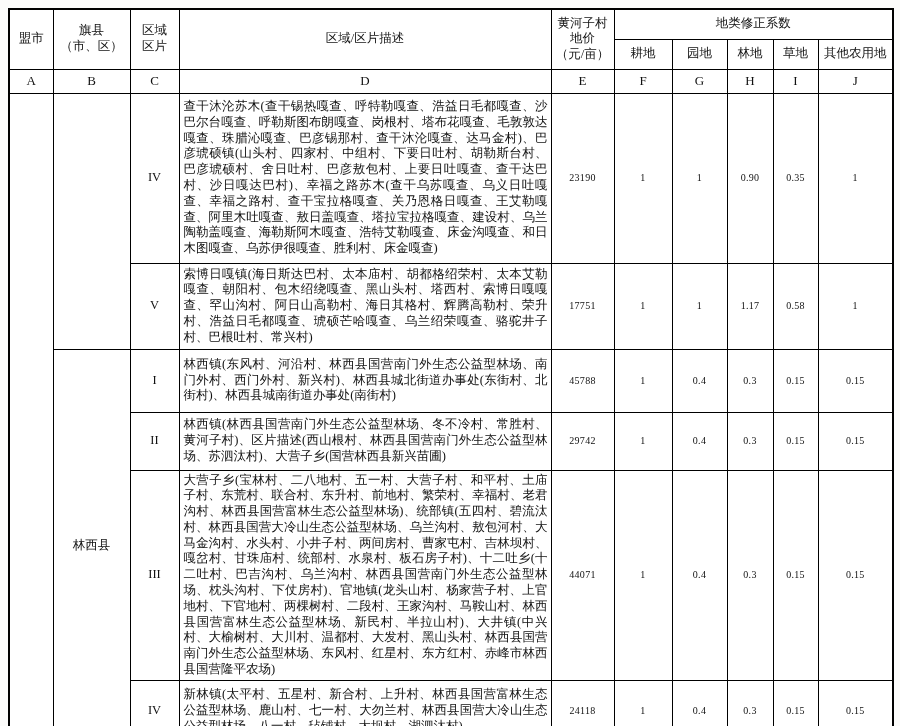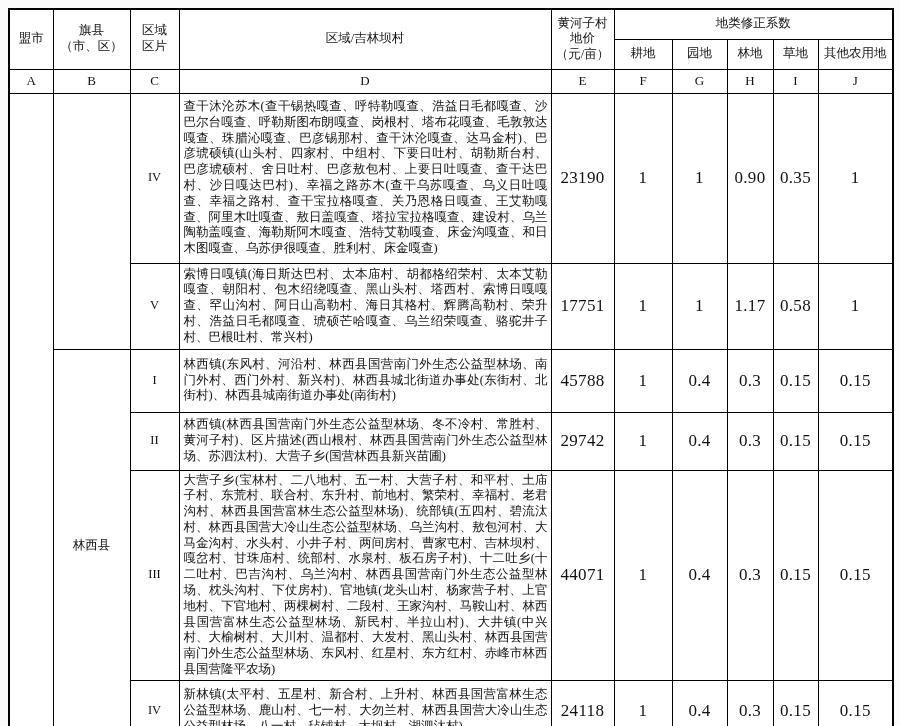--- a/index.html
+++ b/index.html
@@ -7,21 +7,21 @@
        font-family:"Liberation Serif","DejaVu Serif",serif;color:#111;}
   .page{position:absolute;left:8px;top:8px;width:884px;height:714px;}
   table{border-collapse:collapse;table-layout:fixed;width:884px;height:714px;
         background:#fff;}
   td,th{border:1px solid #000;padding:0;font-weight:normal;vertical-align:middle;
         text-align:center;font-size:12.5px;line-height:15.8px;overflow:hidden;}
   table{border:2px solid #000;}
   .hdr{white-space:pre-line;font-size:12.5px;}
   .letter{font-size:13px;}
   .desc{text-align:justify;padding:2px 3px 2px 4px;vertical-align:middle;}
-  .num{font-size:17px;letter-spacing:0.3px;}
+  .num{font-size:10px;letter-spacing:0.3px;}
   tr.h-top{height:30px;} tr.h-sub{height:30px;} tr.h-letters{height:24px;}
   tr.r1{height:170px;} tr.r2{height:86px;} tr.r3{height:63px;}
   tr.r4{height:58px;} tr.r5{height:191px;} tr.r6{height:62px;}
 </style>
 </head>
 <body>
 
 <div class="page">
 <table>
   <colgroup>
@@ -37,21 +37,21 @@
     <col style="width:75px">
   </colgroup>
 
   <tbody>
         <tr class="h-top">
     <th class="hdr" rowspan="2">盟市</th>
     <th class="hdr" rowspan="2">旗县
 （市、区）</th>
     <th class="hdr" rowspan="2">区域
 区片</th>
-    <th class="hdr" rowspan="2">区域/吉林坝村</th>
+    <th class="hdr" rowspan="2">区域/区片描述</th>
     <th class="hdr" rowspan="2">黄河子村
 地价
 （元/亩）</th>
     <th class="hdr" colspan="5">地类修正系数</th>
   </tr>
 
   <tr class="h-sub">
     <th class="hdr">耕地</th>
     <th class="hdr">园地</th>
     <th class="hdr">林地</th>

